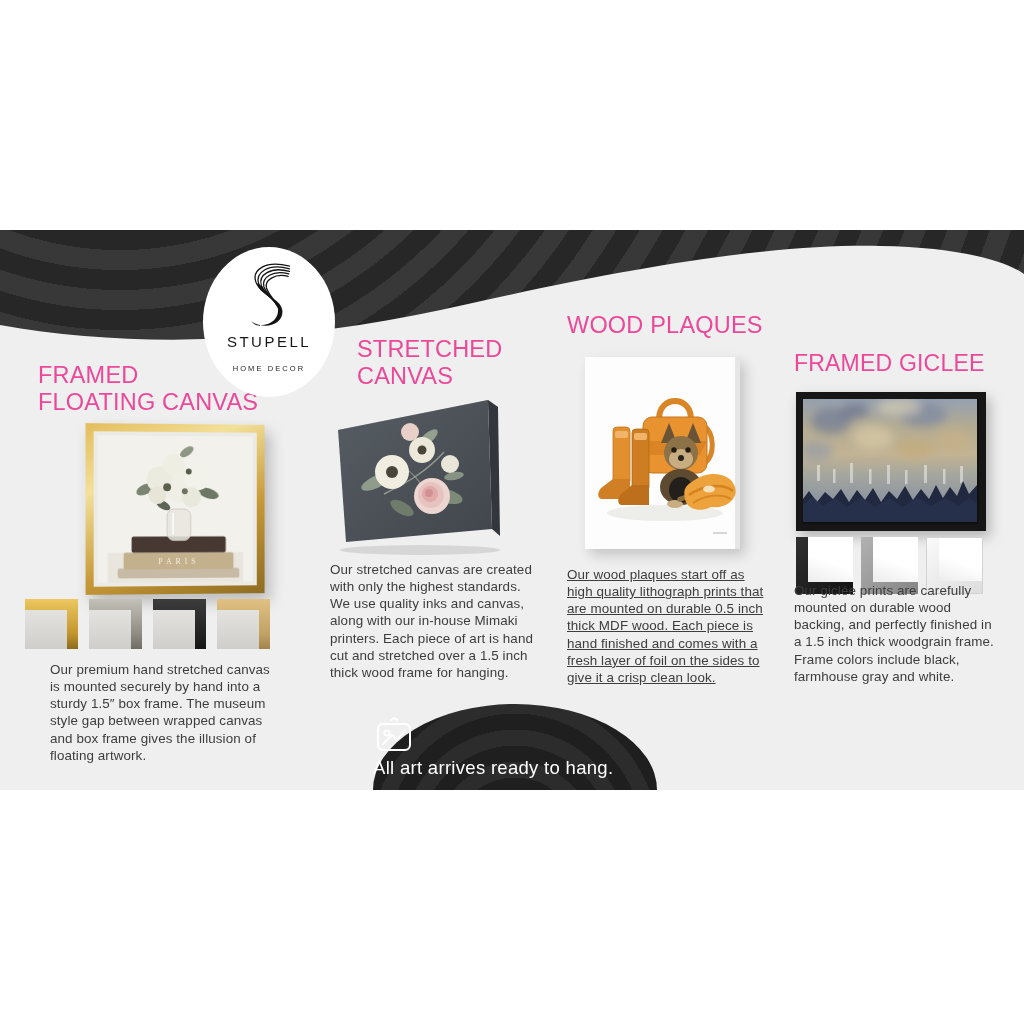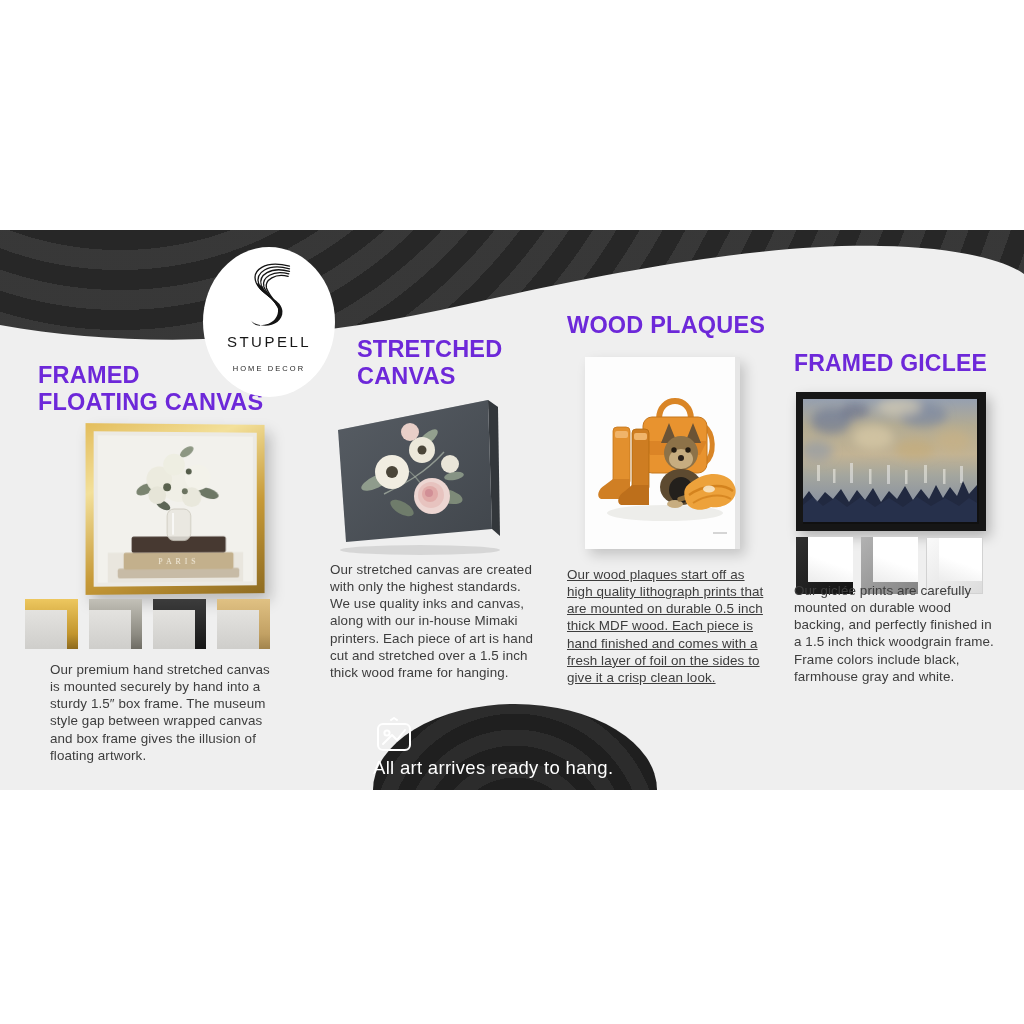--- a/index.html
+++ b/index.html
@@ -31,21 +31,21 @@
   .logo {
     position:absolute; left:203px; top:247px; width:132px; height:150px;
     background:#ffffff; border-radius:50%;
     display:flex; flex-direction:column; align-items:center; padding-top:12px;
     z-index:5;
   }
   .logo-name { font-size:15px; letter-spacing:2.5px; color:#161616; font-weight:500; margin-top:2px; }
   .logo-tag  { font-size:7.5px; letter-spacing:2.1px; color:#242424; font-weight:500; margin-top:14px; }
   
   .h-title {
-    position:absolute; color:#6d28d9; font-weight:700; font-size:23.5px;
+    position:absolute; color:#ec4899; font-weight:400; font-size:23.5px;
     line-height:1.16; letter-spacing:0.2px; z-index:4;
   }
   .para {
     position:absolute; color:#3d3d3d; font-size:13.4px; line-height:1.28;
     letter-spacing:0.1px; z-index:4;
   }
   
   .prod { position:absolute; z-index:4; }
   .float-frame {
     width:180px; height:170px; padding:8px;

